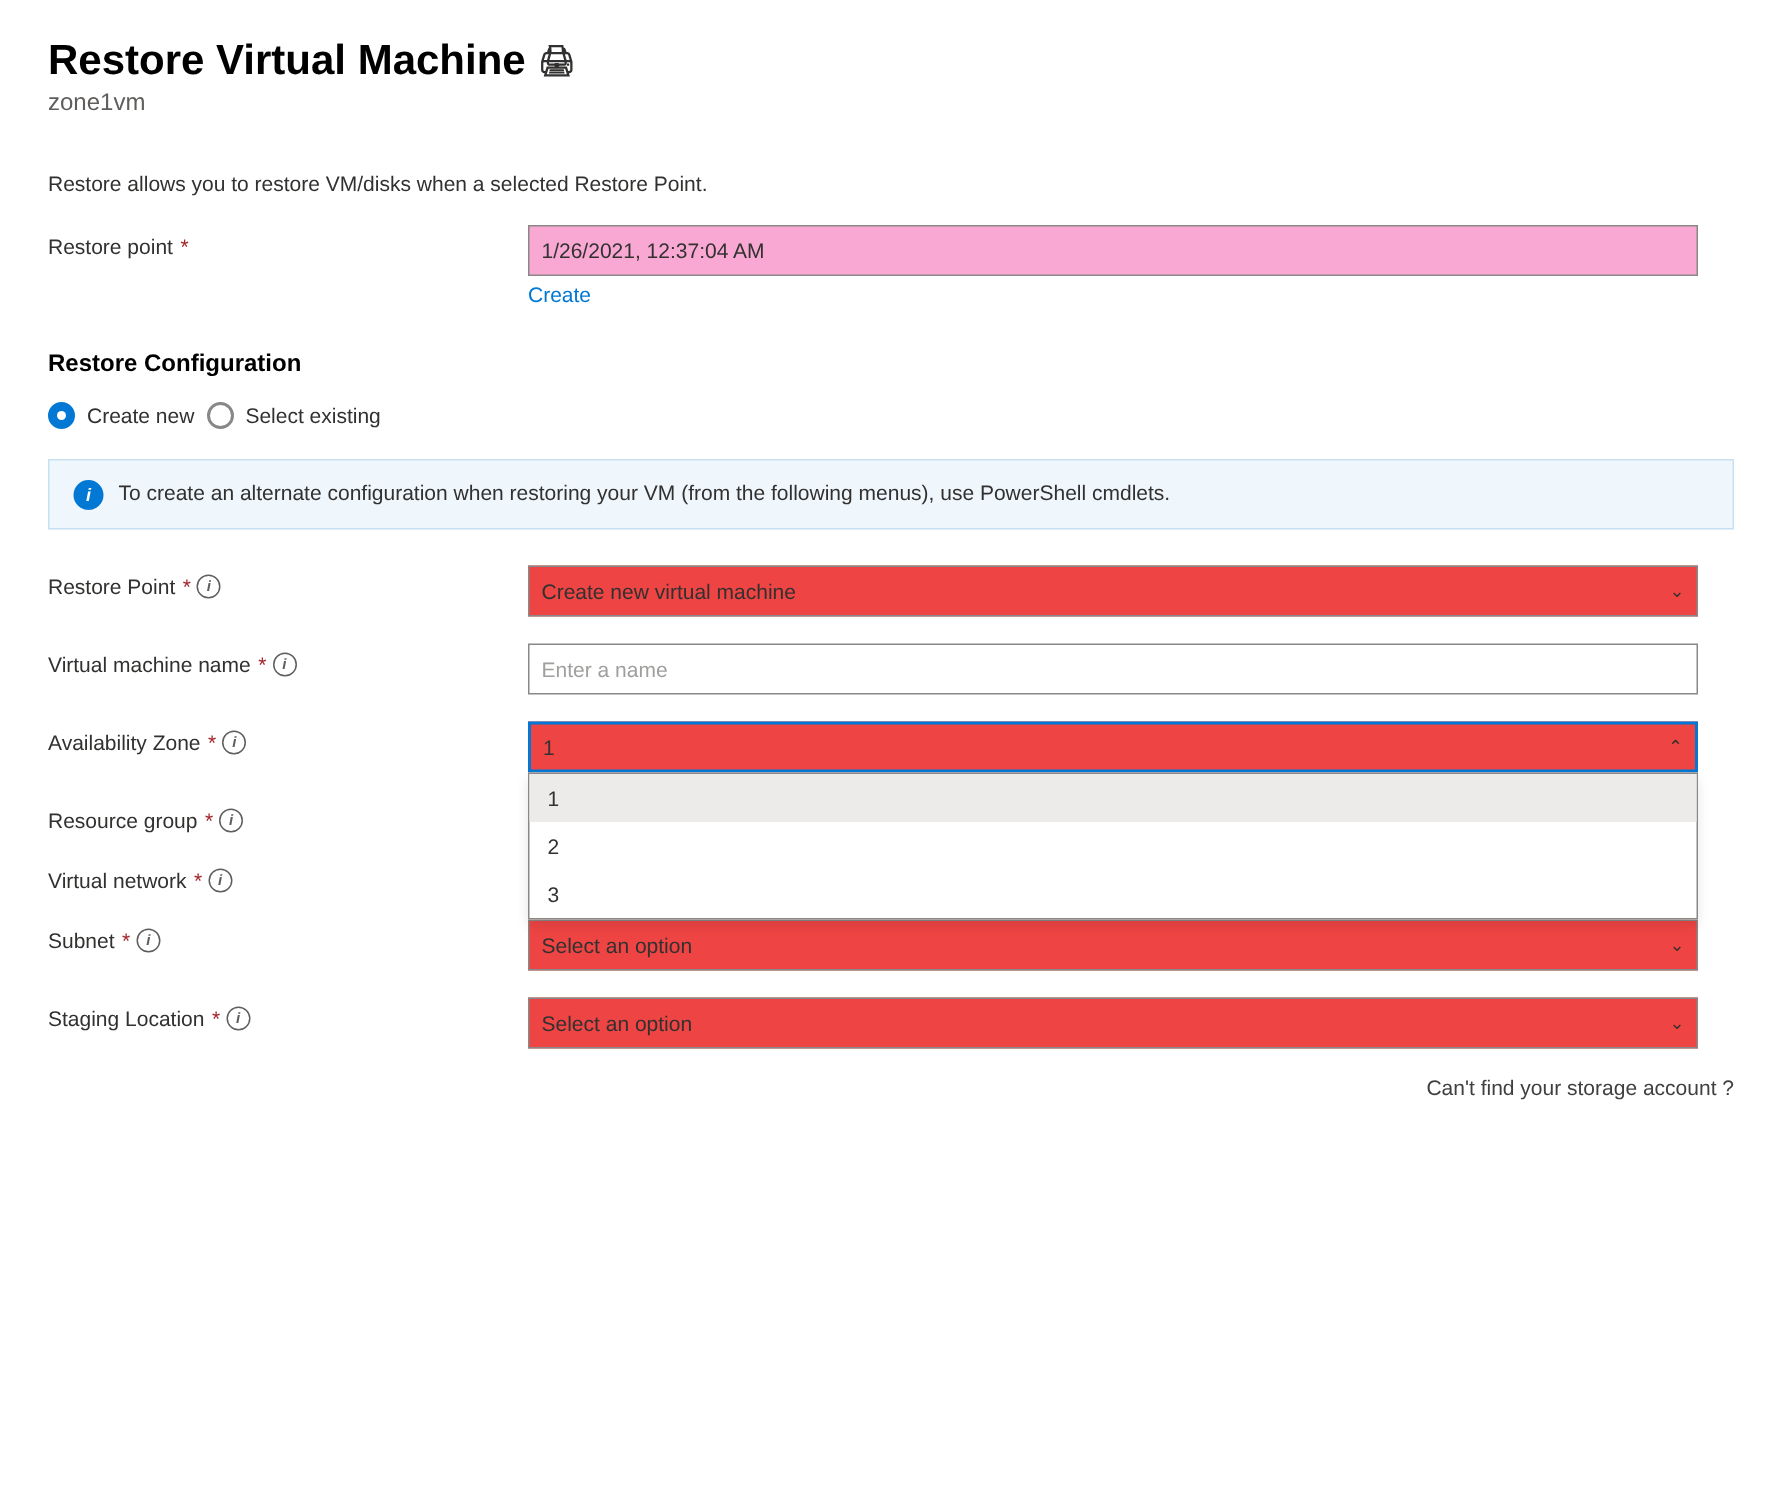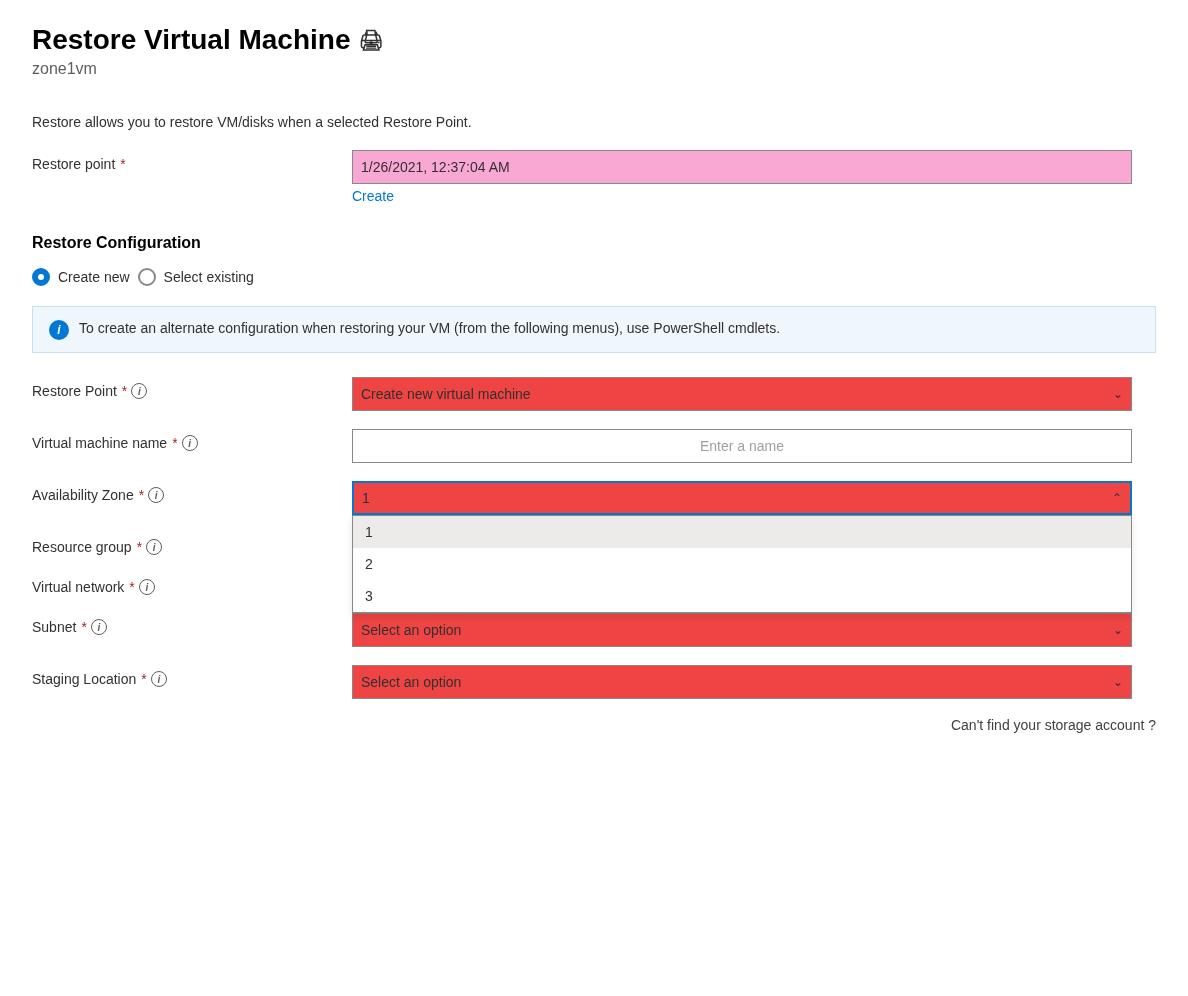--- a/index.html
+++ b/index.html
@@ -88,21 +88,20 @@
 
     .text-input {
       width: 100%;
       height: 34px;
       border: 1px solid #8a8886;
       padding: 0 8px;
       font-size: 14px;
       color: #323130;
       outline: none;
       background: #fff;
-      text-align: center;
     }
 
     .text-input::placeholder {
       color: #a19f9d;
     }
 
     .select-link {
       color: #0078d4;
       text-decoration: none;
       font-size: 14px;

